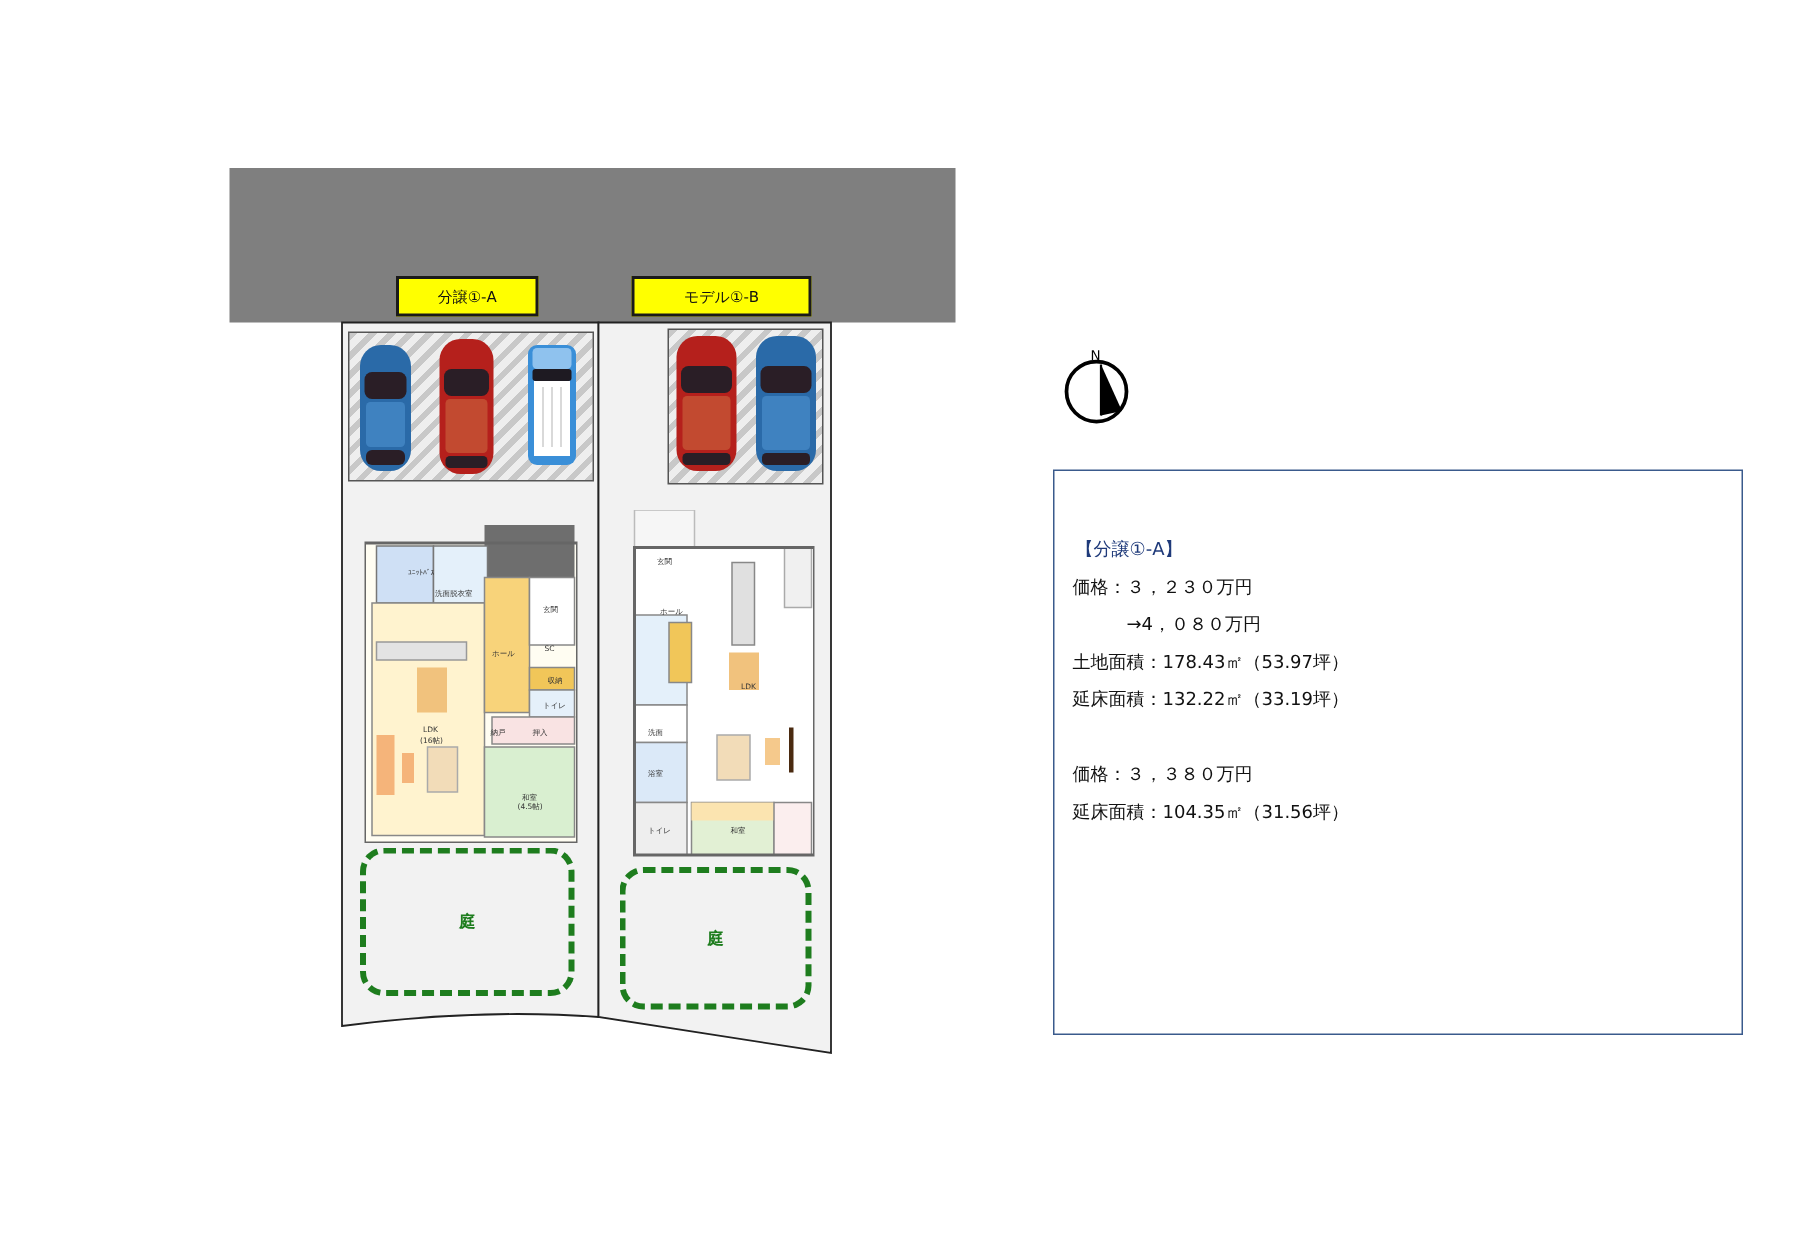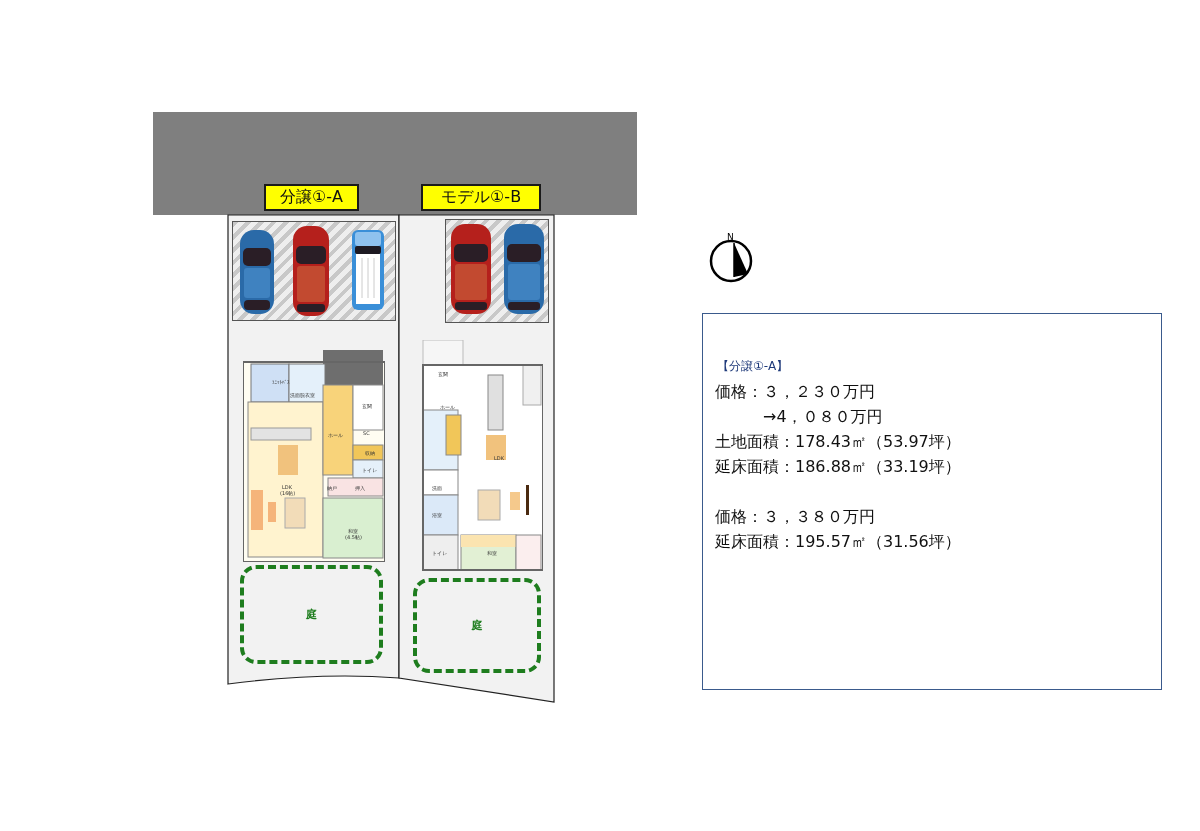--- a/index.html
+++ b/index.html
@@ -8,21 +8,21 @@
 
     .road {
       position: absolute; left: 153px; top: 112px; width: 484px; height: 103px;
       background: #7f7f7f;
     }
 
     .site-svg { position: absolute; left: 0; top: 0; width: 1200px; height: 831px; }
 
     .lot-label {
       position: absolute; height: 27px; background: #ffff00; border: 2px solid #1a1a1a;
-      font-size: 16px; color: #111; display: flex; align-items: center; justify-content: center;
+      font-size: 10px; color: #111; display: flex; align-items: center; justify-content: center;
       font-family: "DejaVu Sans", sans-serif; letter-spacing: 0px;
     }
     .lot-label.a { left: 264px; top: 184px; width: 95px; }
     .lot-label.b { left: 421px; top: 184px; width: 120px; }
 
     .parking {
       position: absolute; border: 1px solid #555;
       background: repeating-linear-gradient(135deg, #c8c8c8 0 4px, #eeeeee 4px 9px);
     }
     .parking.a { left: 232px; top: 221px; width: 164px; height: 100px; }
@@ -48,21 +48,21 @@
     .info-box {
       position: absolute; left: 702px; top: 313px; width: 460px; height: 377px;
       border: 1.5px solid #3a5a8c; background: #ffffff;
       padding: 40px 0 0 12px;
       font-family: "DejaVu Sans", sans-serif;
     }
     .info-box .heading {
       color: #1f3a7a; font-size: 12px; line-height: 25px; margin-left: 2px; font-weight: 500;
     }
     .info-box .line {
-      color: #111; font-size: 16px; line-height: 25px; white-space: pre;
+      color: #111; font-size: 12px; line-height: 25px; white-space: pre;
     }
     .info-box .gap { height: 25px; }
   </style>
 </head>
 <body>
 
 <div class="road"></div>
 
 <svg class="site-svg" viewBox="0 0 1200 831">
   <path d="M228 215 L399 215 L399 678 Q320 672 228 684 Z" fill="#f2f2f2" stroke="#222" stroke-width="1.2"></path>
@@ -185,17 +185,17 @@
     <polygon points="26,13 26,47 40,44" fill="#000"></polygon>
     <line x1="26" y1="13" x2="26" y2="47" stroke="#000" stroke-width="1.5"></line>
   </svg>
 </div>
 
 <div class="info-box">
   <div class="heading">【分譲①-A】</div>
   <div class="line">価格：３，２３０万円</div>
   <div class="line">　　　→4，０８０万円</div>
   <div class="line">土地面積：178.43㎡（53.97坪）</div>
-  <div class="line">延床面積：186.88㎡（33.19坪）</div>
+  <div class="line">延床面積：132.22㎡（33.19坪）</div>
   <div class="gap"></div>
   <div class="line">価格：３，３８０万円</div>
-  <div class="line">延床面積：195.57㎡（31.56坪）</div>
+  <div class="line">延床面積：104.35㎡（31.56坪）</div>
 </div>
 
 </body></html>

